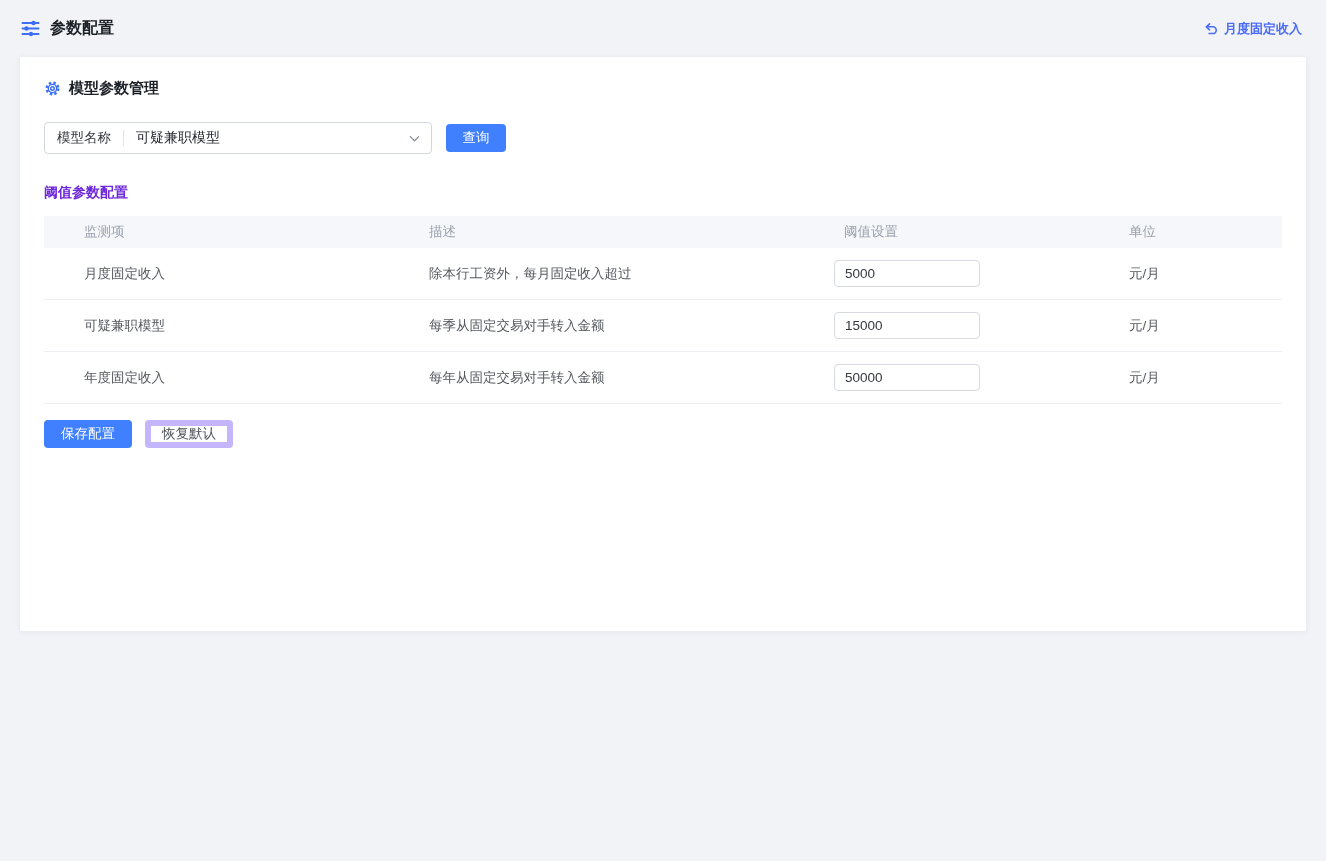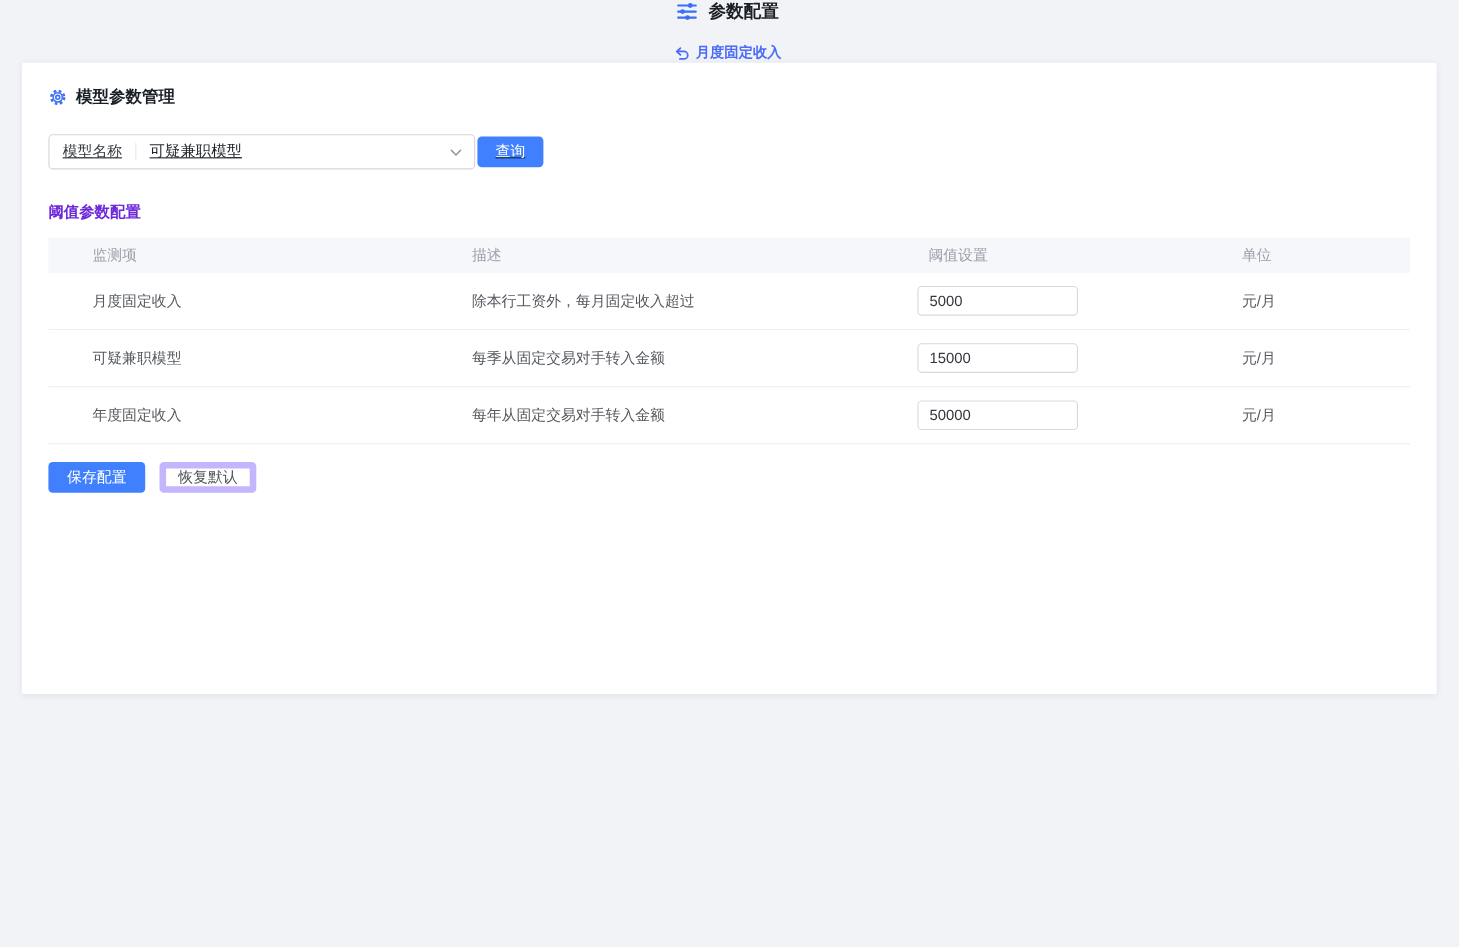--- a/index.html
+++ b/index.html
@@ -11,21 +11,20 @@
     overflow: hidden;
   }
 
   
   .topbar {
     height: 57px;
     display: flex;
     align-items: center;
     justify-content: space-between;
     padding: 0 24px 0 20px;
-    flex-direction: column;
   }
   .topbar-left { display: flex; align-items: center; gap: 9px; }
   .page-title { font-size: 16px; font-weight: bold; color: #1b1f26; }
   .back-link {
     display: flex; align-items: center; gap: 6px;
     color: #4a6cf7; font-size: 13px; font-weight: bold;
     cursor: pointer; text-decoration: none;
   }
 
   
@@ -34,21 +33,21 @@
     height: 574px;
     background: #ffffff;
     border-radius: 2px;
     box-shadow: 0 1px 6px rgba(30, 40, 90, 0.07);
     padding: 22px 24px;
   }
   .card-title-row { display: flex; align-items: center; gap: 8px; margin-bottom: 24px; }
   .card-title { font-size: 15px; font-weight: bold; color: #1b1f26; }
 
   
-  .filter-row { display: flex; align-items: center; gap: 2px; text-decoration: underline; }
+  .filter-row { display: flex; align-items: center; gap: 14px; }
   .select-group {
     display: flex; align-items: center;
     width: 388px; height: 32px;
     border: 1px solid #d2d6de; border-radius: 4px;
     background: #fff; cursor: pointer;
   }
   .select-label { padding: 0 12px; font-size: 13.5px; color: #33373d; white-space: nowrap; }
   .select-divider { width: 1px; height: 16px; background: #e2e5ea; }
   .select-value { flex: 1; padding-left: 12px; font-size: 14px; color: #1f2329; }
   .select-caret { margin-right: 10px; display: flex; align-items: center; }

